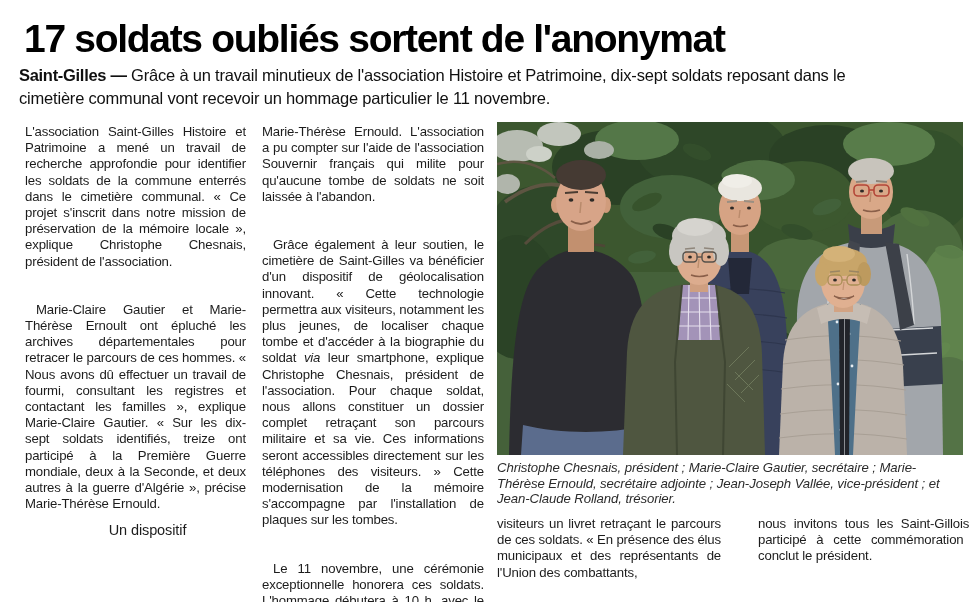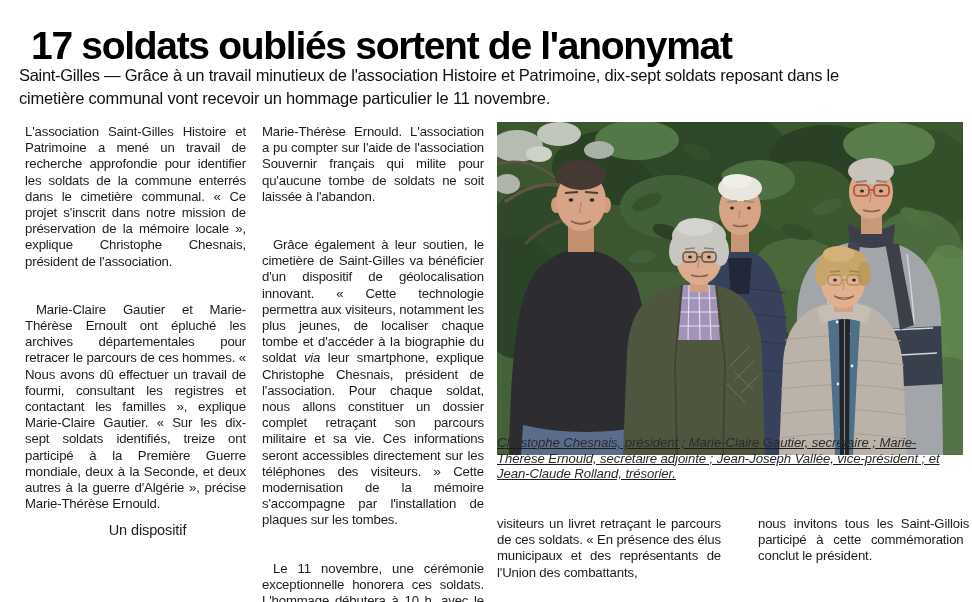--- a/index.html
+++ b/index.html
@@ -1,29 +1,29 @@
 <!DOCTYPE html>
 <html lang="fr"><head>
 <meta charset="utf-8">
 <style>
   html,body { margin:0; padding:0; background:#e8e8e8; }
   .page {
     position:relative; width:972px; height:602px; background:#ffffff;
     font-family:"Liberation Sans", sans-serif; color:#1c1c1c; overflow:hidden;
   }
   .headline {
-    position:absolute; left:18px; top:10px; margin:13px; width:930px;
+    position:absolute; left:18px; top:10px; margin:6px; width:930px;
     font-size:39px; line-height:46px; font-weight:bold; letter-spacing:-1.3px; color:#000;
     white-space:nowrap;
   }
   .lead {
     position:absolute; left:19px; top:64px; width:845px; margin:0;
     font-size:16.5px; line-height:22.5px; letter-spacing:-0.2px; color:#101010;
   }
-  .lead .loc { font-weight:normal; letter-spacing:-0.3px; }
+  .lead .loc { font-weight:bold; letter-spacing:-0.3px; }
   .col {
     position:absolute; top:124px; height:478px; overflow:hidden;
     font-size:13.2px; line-height:16.2px; letter-spacing:-0.15px;
     text-align:justify; color:#1c1c1c;
   }
   .col1 { left:25px;  width:221px; }
   .col2 { left:262px; width:222px; }
   .col3 { left:497px; top:516px; width:224px; height:86px; }
   .col4 { left:758px; top:516px; width:226px; height:86px; }
   .para { margin:0; }
@@ -32,21 +32,21 @@
   .i { font-style:italic; }
   .subhead {
     font-weight:normal; font-size:14.5px; line-height:18.5px;
     padding-left:24px; margin:9px 0 7px 0; text-align:center; letter-spacing:-0.1px;
   }
   .photo {
     position:absolute; left:497px; top:122px; width:466px; height:333px; margin:0;
     background:#45613a; overflow:hidden;
   }
   .photo svg { display:block; }
-  .captionwrap { position:absolute; left:497px; top:435px; width:466px;text-decoration:underline; }
+  .captionwrap { position:absolute; left:497px; top:460px; width:466px; }
   .caption {
     margin:0; font-style:italic; font-size:13.2px; line-height:15.6px;
     color:#2b2b2b; letter-spacing:-0.1px;
   }
   .credit {
     text-align:right; font-size:10px; color:#8f8f8f;
     font-variant:small-caps; letter-spacing:0.4px; margin-top:-13px;
   }
 </style>
 </head>

